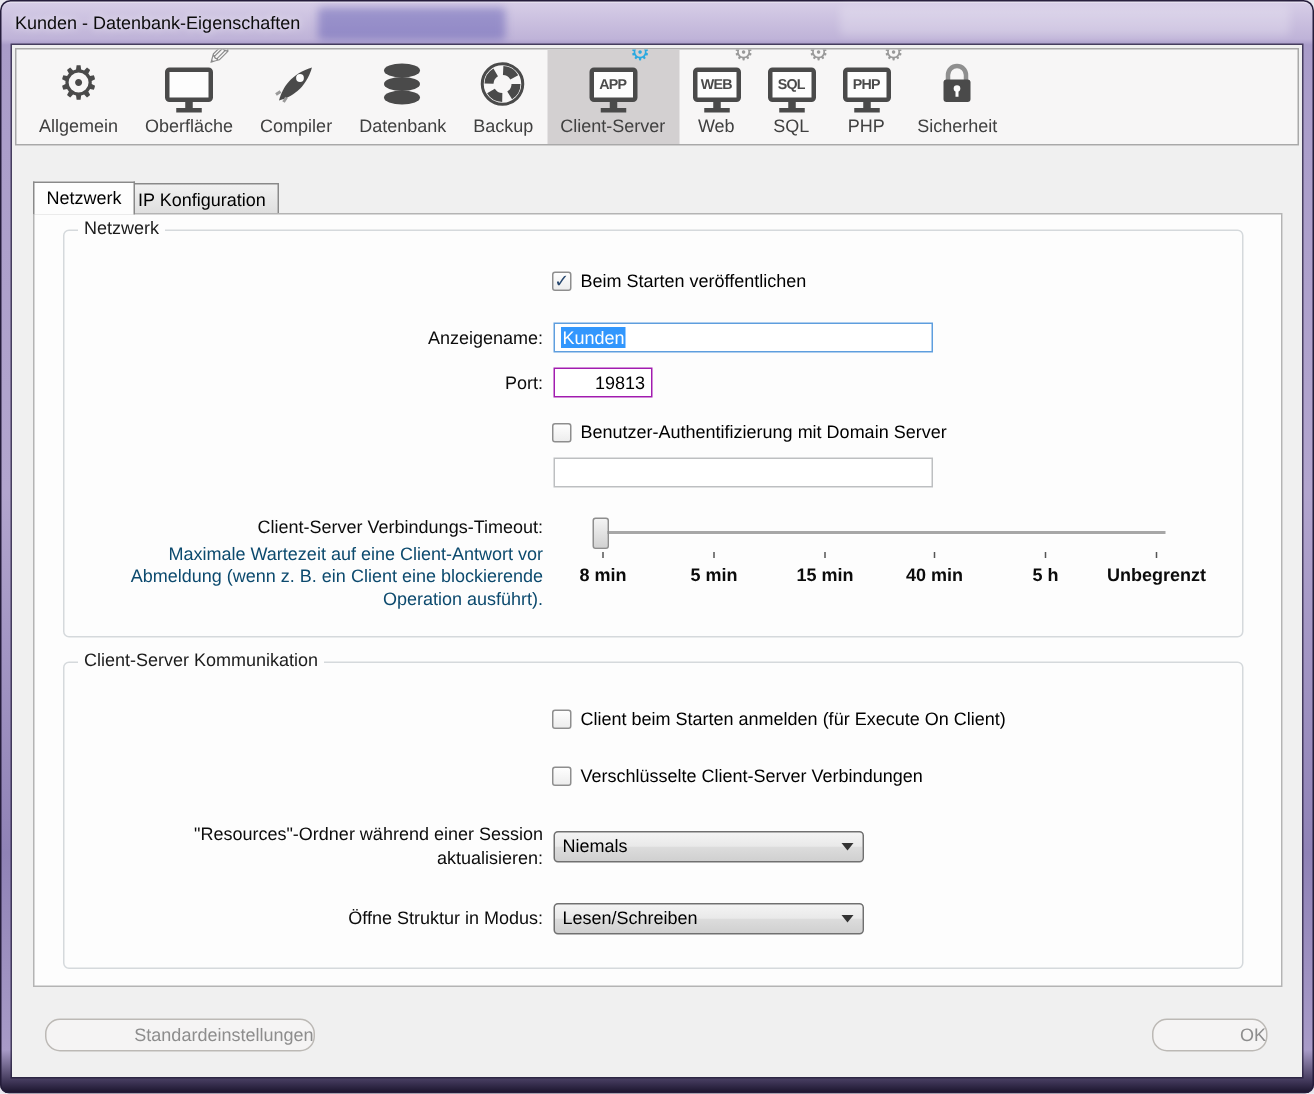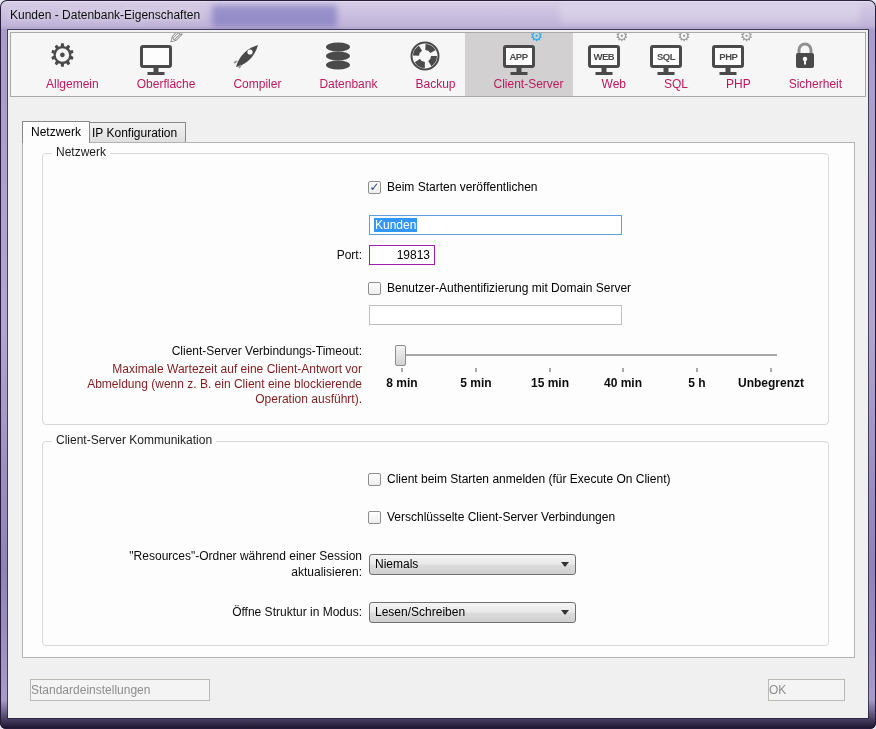--- a/index.html
+++ b/index.html
@@ -18,21 +18,21 @@
   
   #client{position:absolute;left:8px;top:30px;width:860px;height:688px;background:#f0f0f0;
           box-shadow:0 0 0 1px rgba(35,28,58,.75);}
   
   #toolbar{position:absolute;left:2px;right:2px;top:2px;height:65px;background:#f7f6f6;
            border:1px solid #a9a9a9;display:flex;align-items:stretch;padding-left:6px;overflow:hidden;}
   .tb-item{display:flex;flex-direction:column;align-items:center;justify-content:flex-end;
            padding:4px 9px 5px 9px;cursor:default;}
   .tb-item.selected{background:#d3d0d1;}
   .tb-item .ic{height:38px;display:flex;align-items:center;justify-content:center;position:relative;margin-bottom:2px;}
-  .tb-item .lbl{color:#be185d;white-space:nowrap;margin-left:20px;}
+  .tb-item .lbl{color:#404040;white-space:nowrap;}
   .glyph{color:#4a4a4a;font-size:31px;line-height:34px;}
   .mon{position:relative;width:32px;height:23px;border:3px solid #4a4a4a;border-radius:3px;background:#fdfdfd;
        display:flex;align-items:center;justify-content:center;font-weight:bold;font-size:9.5px;color:#4a4a4a;letter-spacing:-.5px;}
   .mon::before{content:'';position:absolute;left:50%;transform:translateX(-50%);bottom:-8px;width:5px;height:5px;background:#4a4a4a;}
   .mon::after{content:'';position:absolute;left:50%;transform:translateX(-50%);bottom:-10px;width:17px;height:3px;background:#4a4a4a;}
   .gear-badge{position:absolute;top:-9px;right:-9px;font-size:15px;line-height:15px;color:#9a9a9a;}
   .gear-badge.blue{color:#2aa9e0;}
   .pencil-badge{position:absolute;top:-11px;right:-12px;font-size:19px;color:#8a8a8a;transform:scaleX(-1);}
   svg.icsvg{display:block;}
   
@@ -43,38 +43,38 @@
          border:1px solid #b4b4b4;z-index:2;}
   .group{position:absolute;border:1px solid #d5d9dc;border-radius:4px;}
   .group>.gtitle{position:absolute;top:-9px;left:9px;background:#fdfdfd;padding:0 4px;color:#1c1c1c;}
   
   .cbrow{position:absolute;display:flex;align-items:center;}
   .cb{width:13px;height:13px;border:1px solid #8e8e8e;border-radius:2px;background:linear-gradient(#fefefe,#ededed);
       display:flex;align-items:center;justify-content:center;font-size:12px;font-weight:bold;color:transparent;}
   .cb.checked{color:#27476e;}
   .cbrow .cblbl{margin-left:6px;}
   .flabel{position:absolute;left:8px;width:311px;text-align:right;color:#0c0c0c;}
-  .helptext{position:absolute;left:8px;width:311px;text-align:right;color:#7f1d1d;line-height:15px;}
+  .helptext{position:absolute;left:8px;width:311px;text-align:right;color:#0c4a6e;line-height:15px;}
   .txt{position:absolute;height:20px;border:1px solid #a21caf;background:#fff;padding:2px 4px;line-height:15px;}
   .txt.focused{border-color:#5e9ede;}
   .txt .sel{background:#3297fd;color:#fff;padding:0 1px;}
   .txt.num{text-align:right;}
   .combo{position:absolute;height:21px;border:1px solid #707070;border-radius:3px;
          background:linear-gradient(#f4f4f4,#e9e9e9 48%,#dcdcdc 52%,#d0d0d0);
          padding:2px 18px 2px 5px;line-height:15px;position:absolute;}
   .combo .arrow{position:absolute;right:6px;top:7px;width:0;height:0;border-left:4px solid transparent;
                 border-right:4px solid transparent;border-top:5px solid #333;}
   
   .sl-track{position:absolute;height:2px;background:#a7a7a7;box-shadow:0 1px 0 #fff;}
   .sl-thumb{position:absolute;width:11px;height:21px;border:1px solid #8e8e8e;border-radius:2px;
             background:linear-gradient(#f4f4f4,#d2d2d2);}
   .sl-tick{position:absolute;width:1px;height:4px;background:#555;transform:translateX(-50%);}
   .sl-ticklbl{position:absolute;transform:translateX(-50%);font-weight:600;white-space:nowrap;color:#0b0b0b;}
   
-  .btn{position:absolute;height:22px;border-radius:0;text-align:left;line-height:20px;}
+  .btn{position:absolute;height:22px;border-radius:10px;text-align:right;line-height:20px;}
   .btn.enabled{border:1px solid #4f4f4f;background:linear-gradient(#f4f4f4,#ebebeb 48%,#dddddd 52%,#cfcfcf);
                box-shadow:inset 0 0 0 1px rgba(255,255,255,.75);color:#000;}
   .btn.disabled{border:1px solid #bcb9b5;background:#f5f4f4;color:#8d8d8d;}
 </style>
 </head>
 <body>
 
 <div id="win">
 
   <div id="titlebar">
@@ -192,20 +192,21 @@
     <div id="panel">
 
       <div class="group" style="left:19px;top:10px;width:787px;height:272px;">
         <span class="gtitle">Netzwerk</span>
 
         <div class="cbrow" style="left:325px;top:26px;">
           <span class="cb checked">✓</span>
           <span class="cblbl">Beim Starten veröffentlichen</span>
         </div>
 
+        <div class="flabel" style="top:64px;">Anzeigename:</div>
         <div class="txt focused" style="left:326px;top:61px;width:253px;">
           <span class="sel">Kunden</span>
         </div>
 
         <div class="flabel" style="top:94px;">Port:</div>
         <div class="txt num" style="left:326px;top:91px;width:66px;">19813</div>
 
         <div class="cbrow" style="left:325px;top:127px;">
           <span class="cb">✓</span>
           <span class="cblbl">Benutzer-Authentifizierung mit Domain Server</span>

